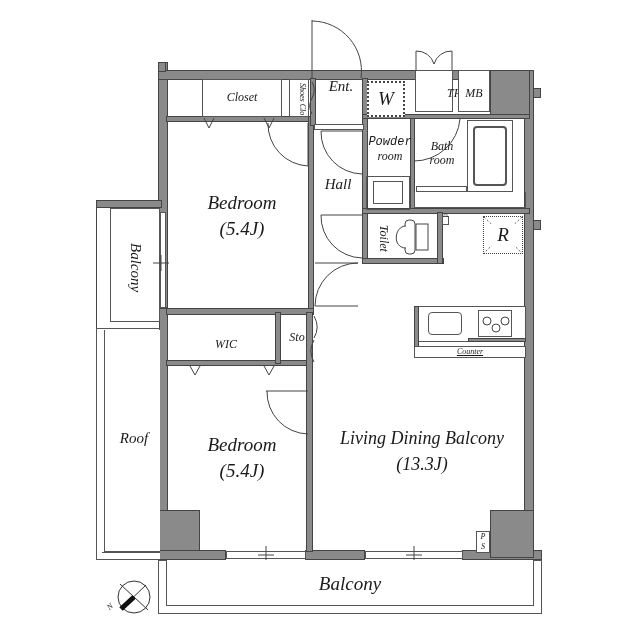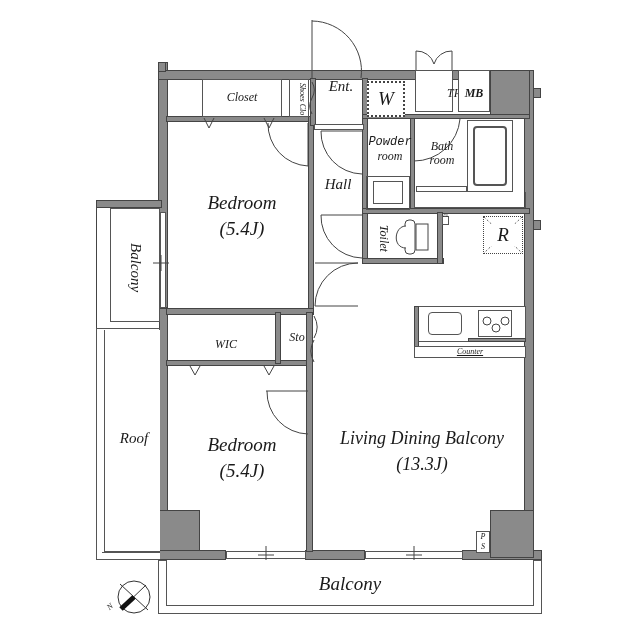--- a/index.html
+++ b/index.html
@@ -72,21 +72,21 @@
 <div class="lbl big" style="left:367px;top:88px;width:38px;">W</div>
 
 <div class="line" style="left:415px;top:70px;width:38px;height:42px;"></div>
 <div class="lbl sm" style="left:415px;top:87px;width:38px;padding-left:20px;">TR</div>
 <svg style="left:415px;top:48px;" width="40" height="24">
   <path d="M1,22 L1,3 A18,18 0 0 1 19,16" fill="none" stroke="#444"></path>
   <path d="M37,22 L37,3 A18,18 0 0 0 19,16" fill="none" stroke="#444"></path>
 </svg>
 
 <div class="line" style="left:458px;top:70px;width:32px;height:42px;"></div>
-<div class="lbl sm" style="left:458px;top:87px;width:32px;font-weight:bold;">MB</div>
+<div class="lbl sm" style="left:458px;top:87px;width:32px;">MB</div>
 
 <div class="lbl sm" style="left:368px;top:136px;width:44px;font-family:Liberation Mono, monospace;">Powder</div>
 <div class="lbl sm" style="left:368px;top:150px;width:44px;">room</div>
 <div class="line" style="left:373px;top:181px;width:30px;height:23px;"></div>
 <div class="line" style="left:366px;top:176px;width:44px;height:34px;background:transparent;"></div>
 
 <svg style="left:414px;top:119px;" width="50" height="44">
   <path d="M0,42 A46,46 0 0 0 46,0" fill="none" stroke="#444"></path>
 </svg>
 <div class="lbl sm" style="left:420px;top:140px;width:44px;">Bath</div>

